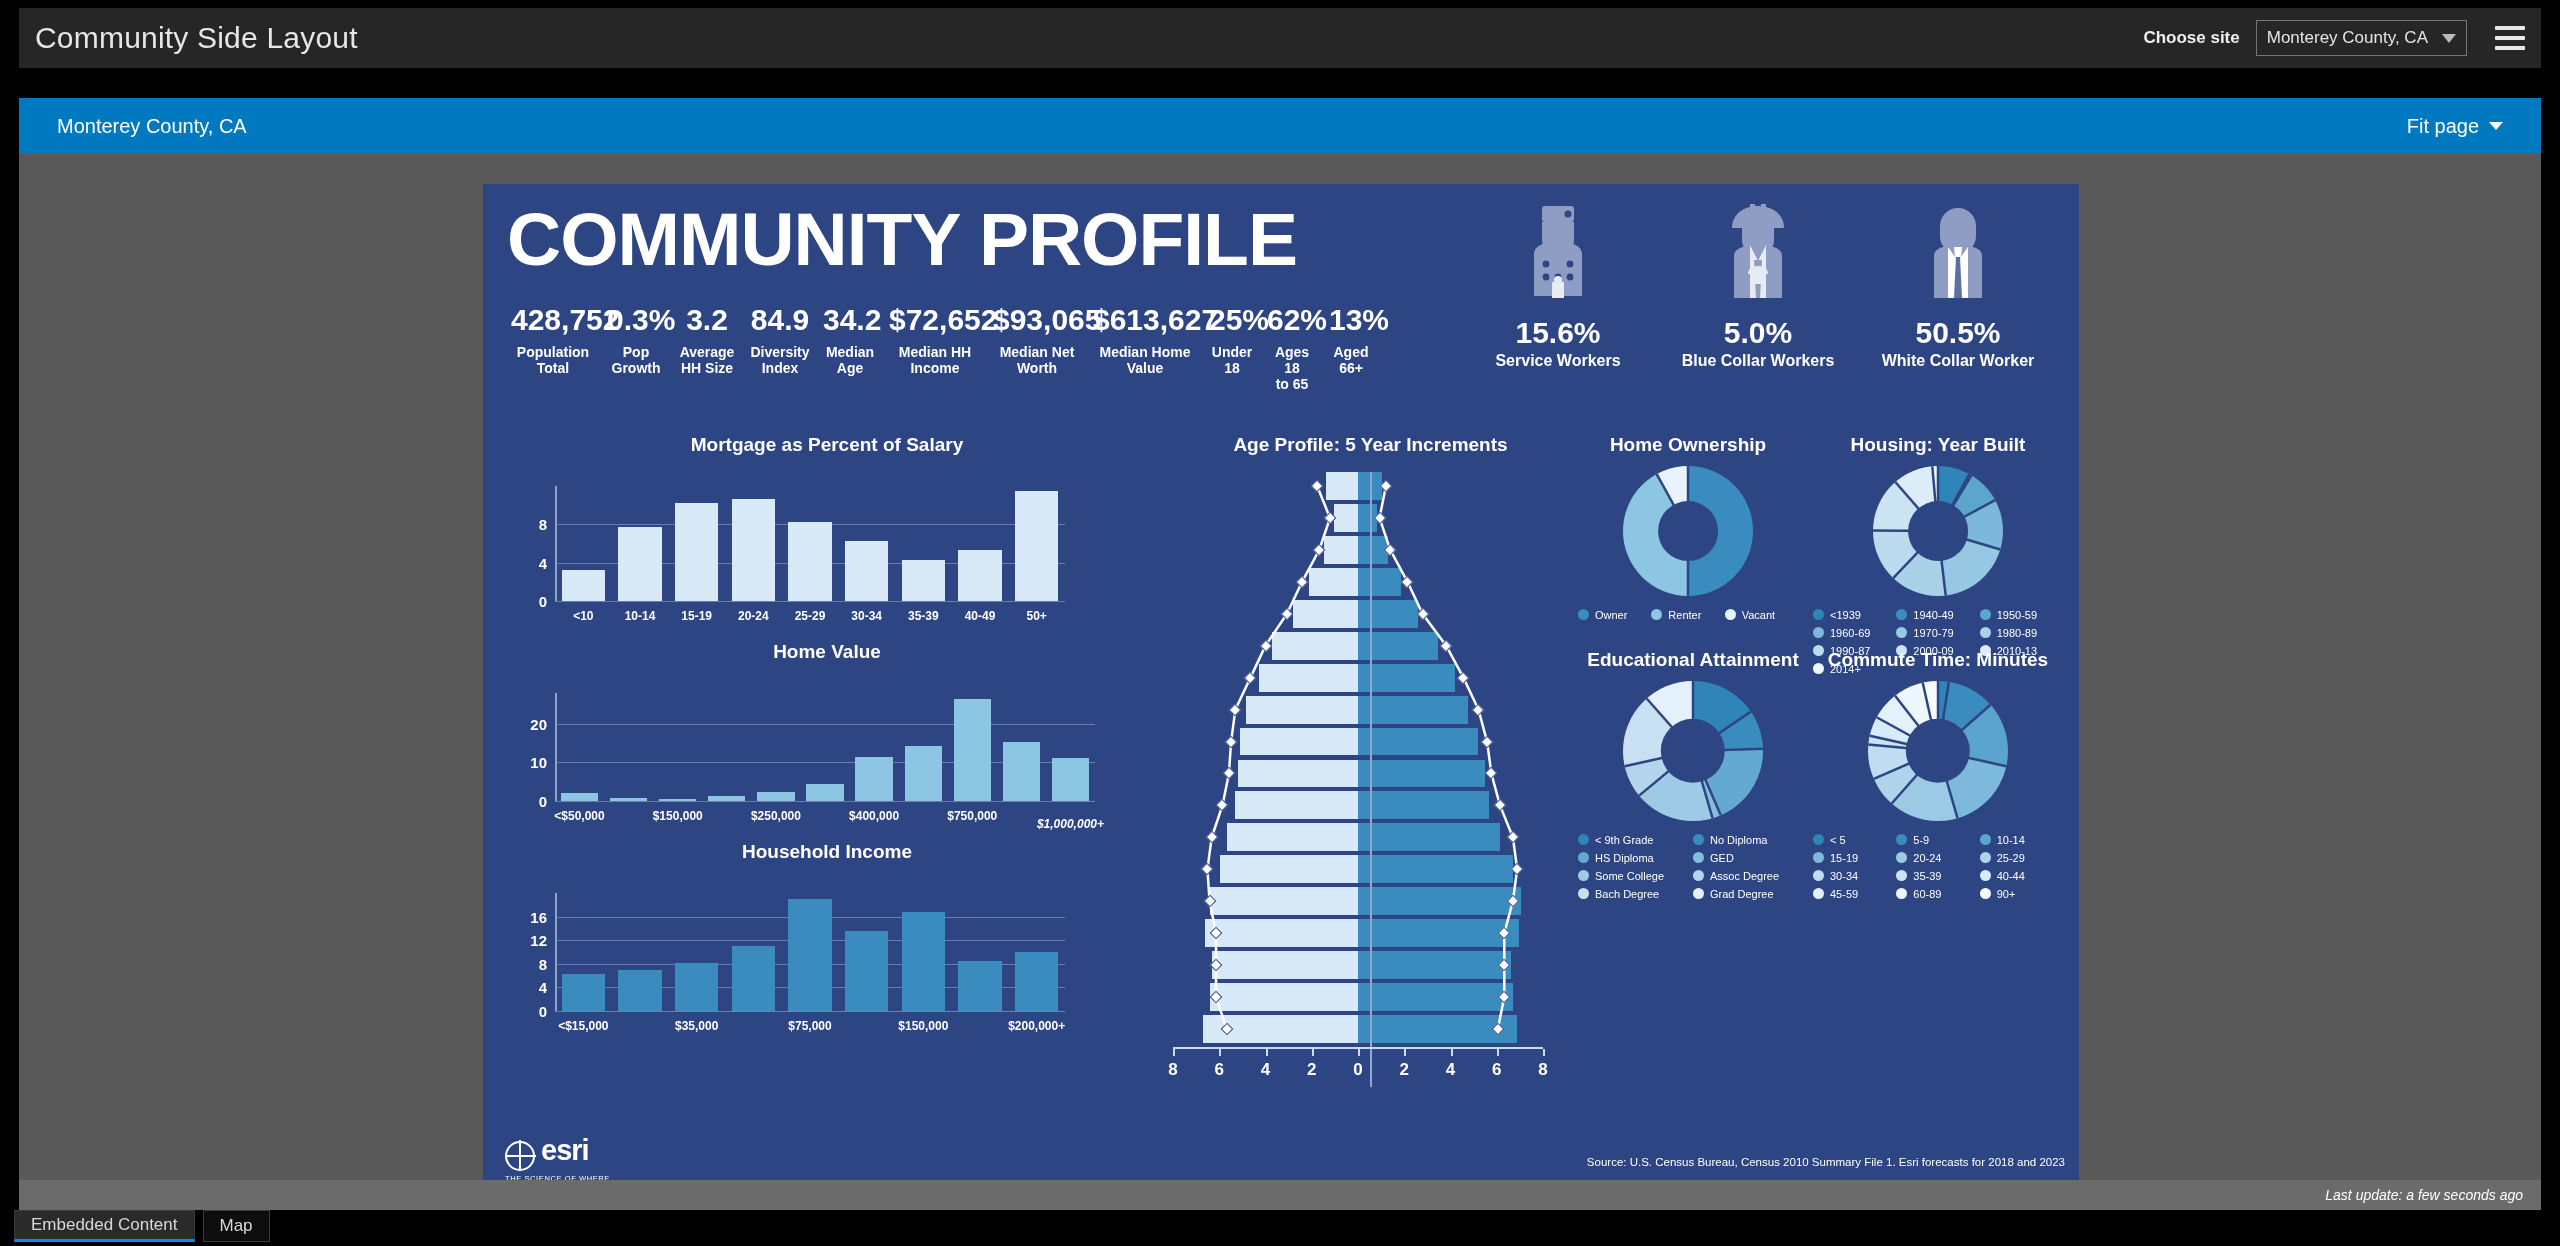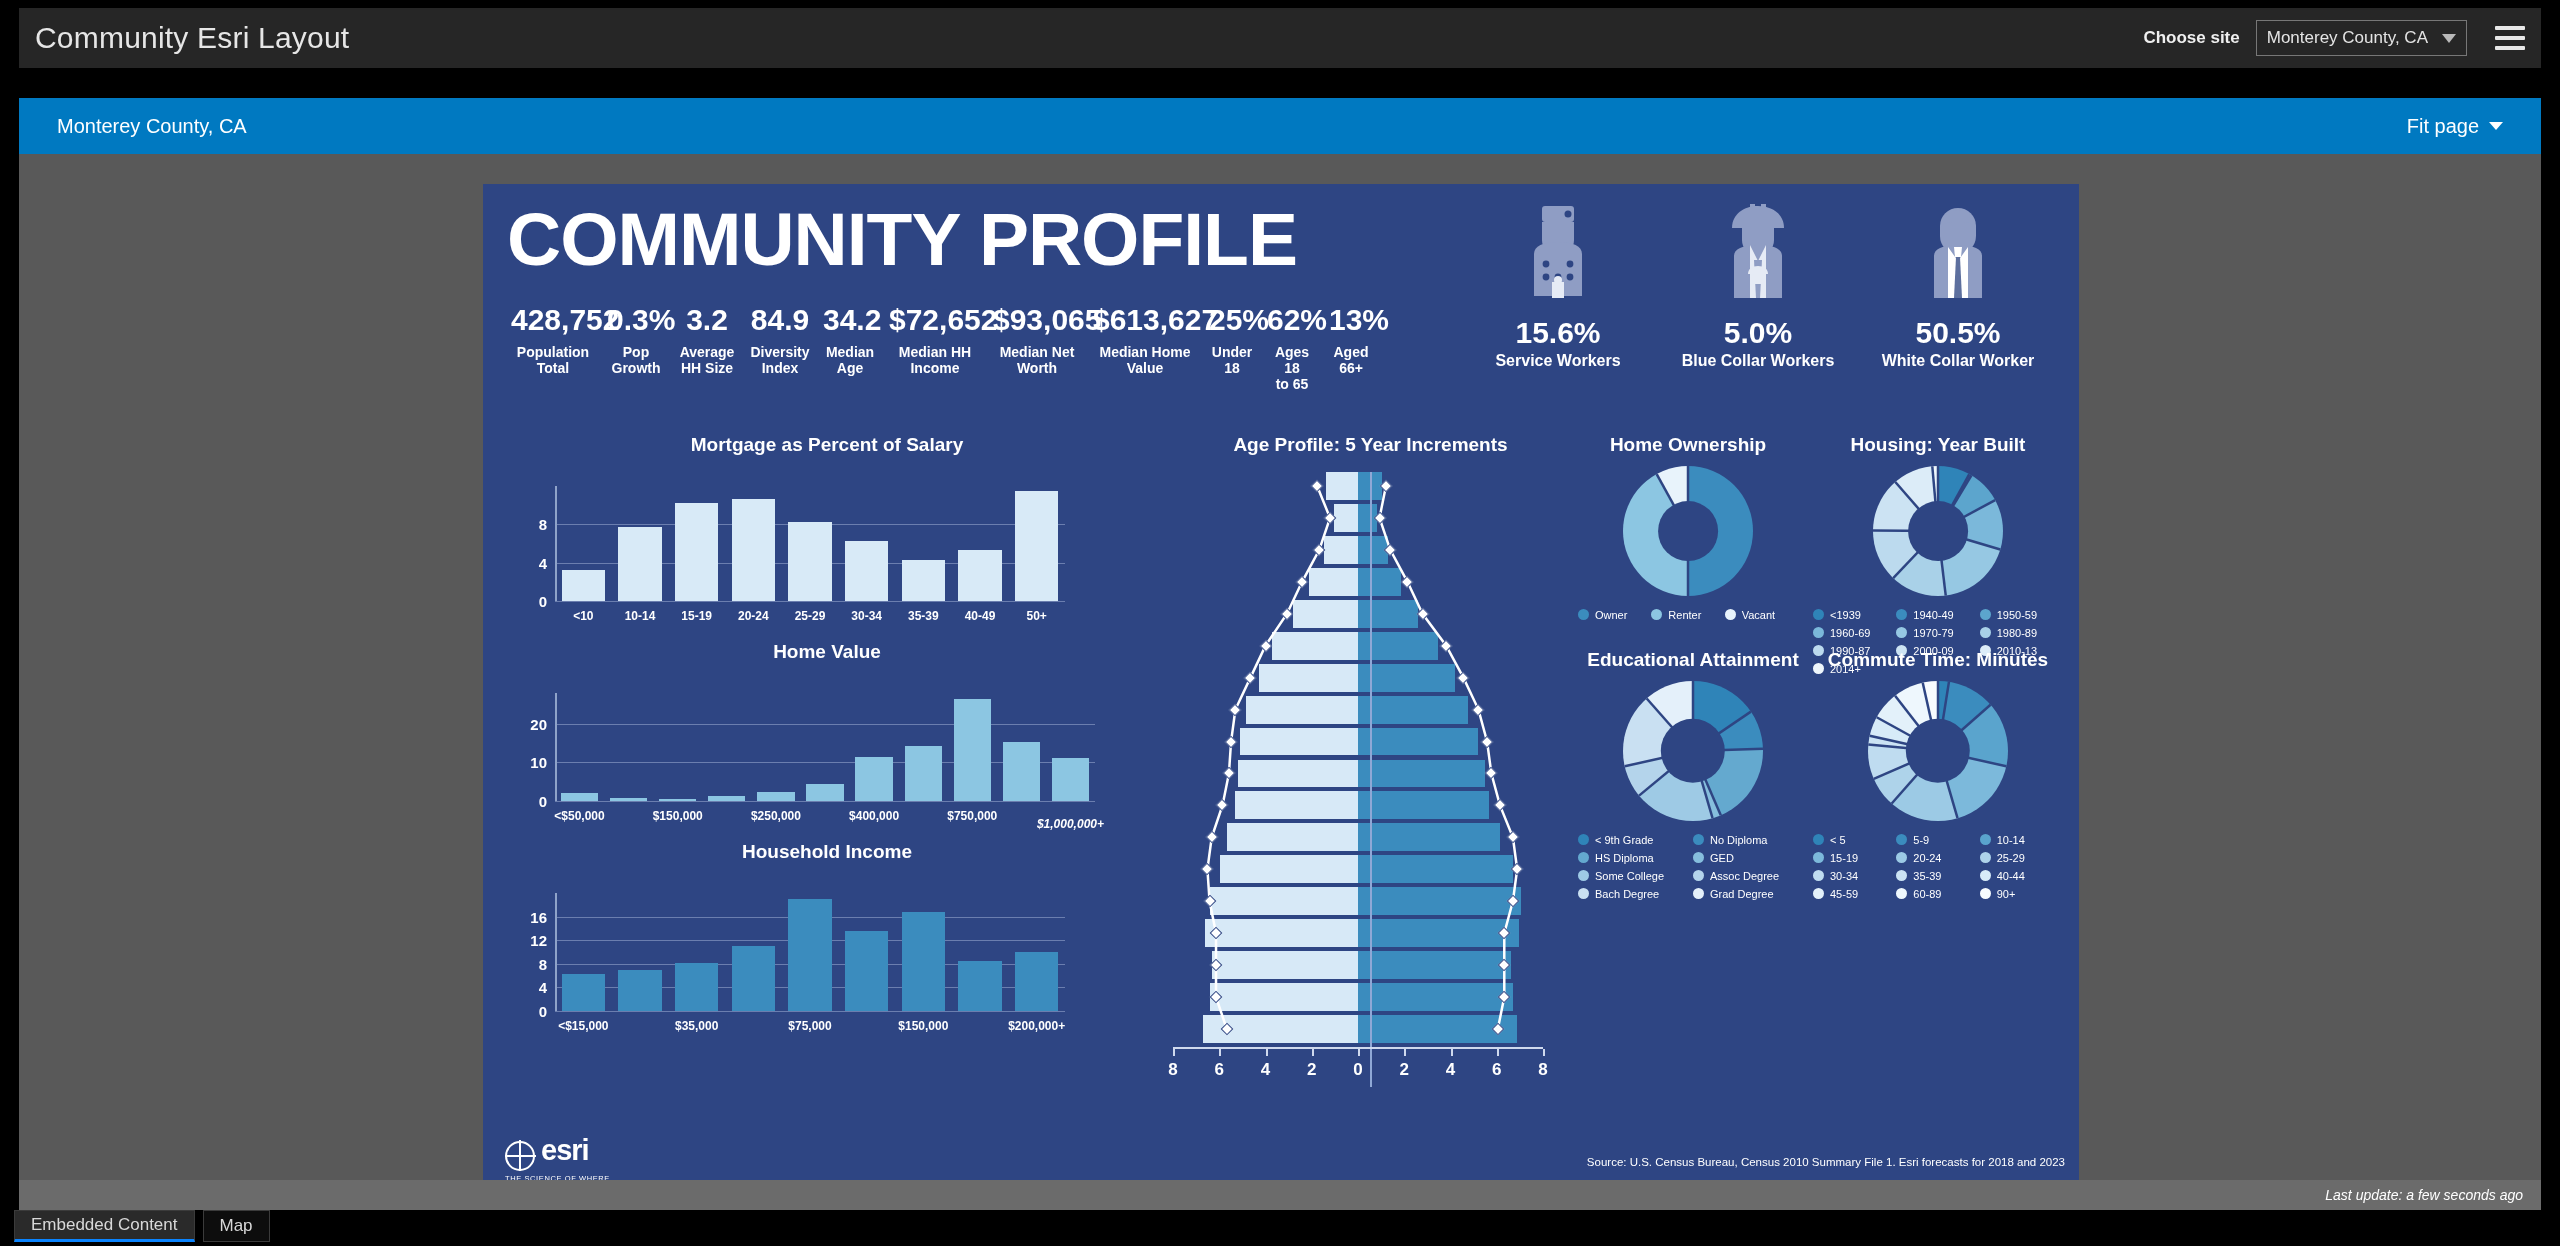--- a/index.html
+++ b/index.html
@@ -100,21 +100,21 @@
   .taskbar{position:absolute;left:0;top:1210px;width:2560px;height:36px;background:#000;display:flex;align-items:flex-start;}
   .tab{height:32px;padding:0 16px;display:flex;align-items:center;color:#d8d8d8;font-size:17px;
        background:#1d1d1d;border:1px solid #3b3b3b;margin-left:14px;position:relative;}
   .tab.active{border-bottom:3px solid #0a84ff;background:#2a2a2a;}
   .tab.plain{margin-left:8px;background:#0d0d0d;}
 </style>
 </head>
 <body>
 
 <div class="app-header">
-  <div class="app-title">Community Esri Layout</div>
+  <div class="app-title">Community Side Layout</div>
   <div class="header-right">
     <span class="choose-site-label">Choose site</span>
     <div class="site-select">
       <span>Monterey County, CA</span>
       <span class="caret-outline"></span>
     </div>
     <div class="hamburger">
       <span></span>
         <span></span>
         <span></span>

